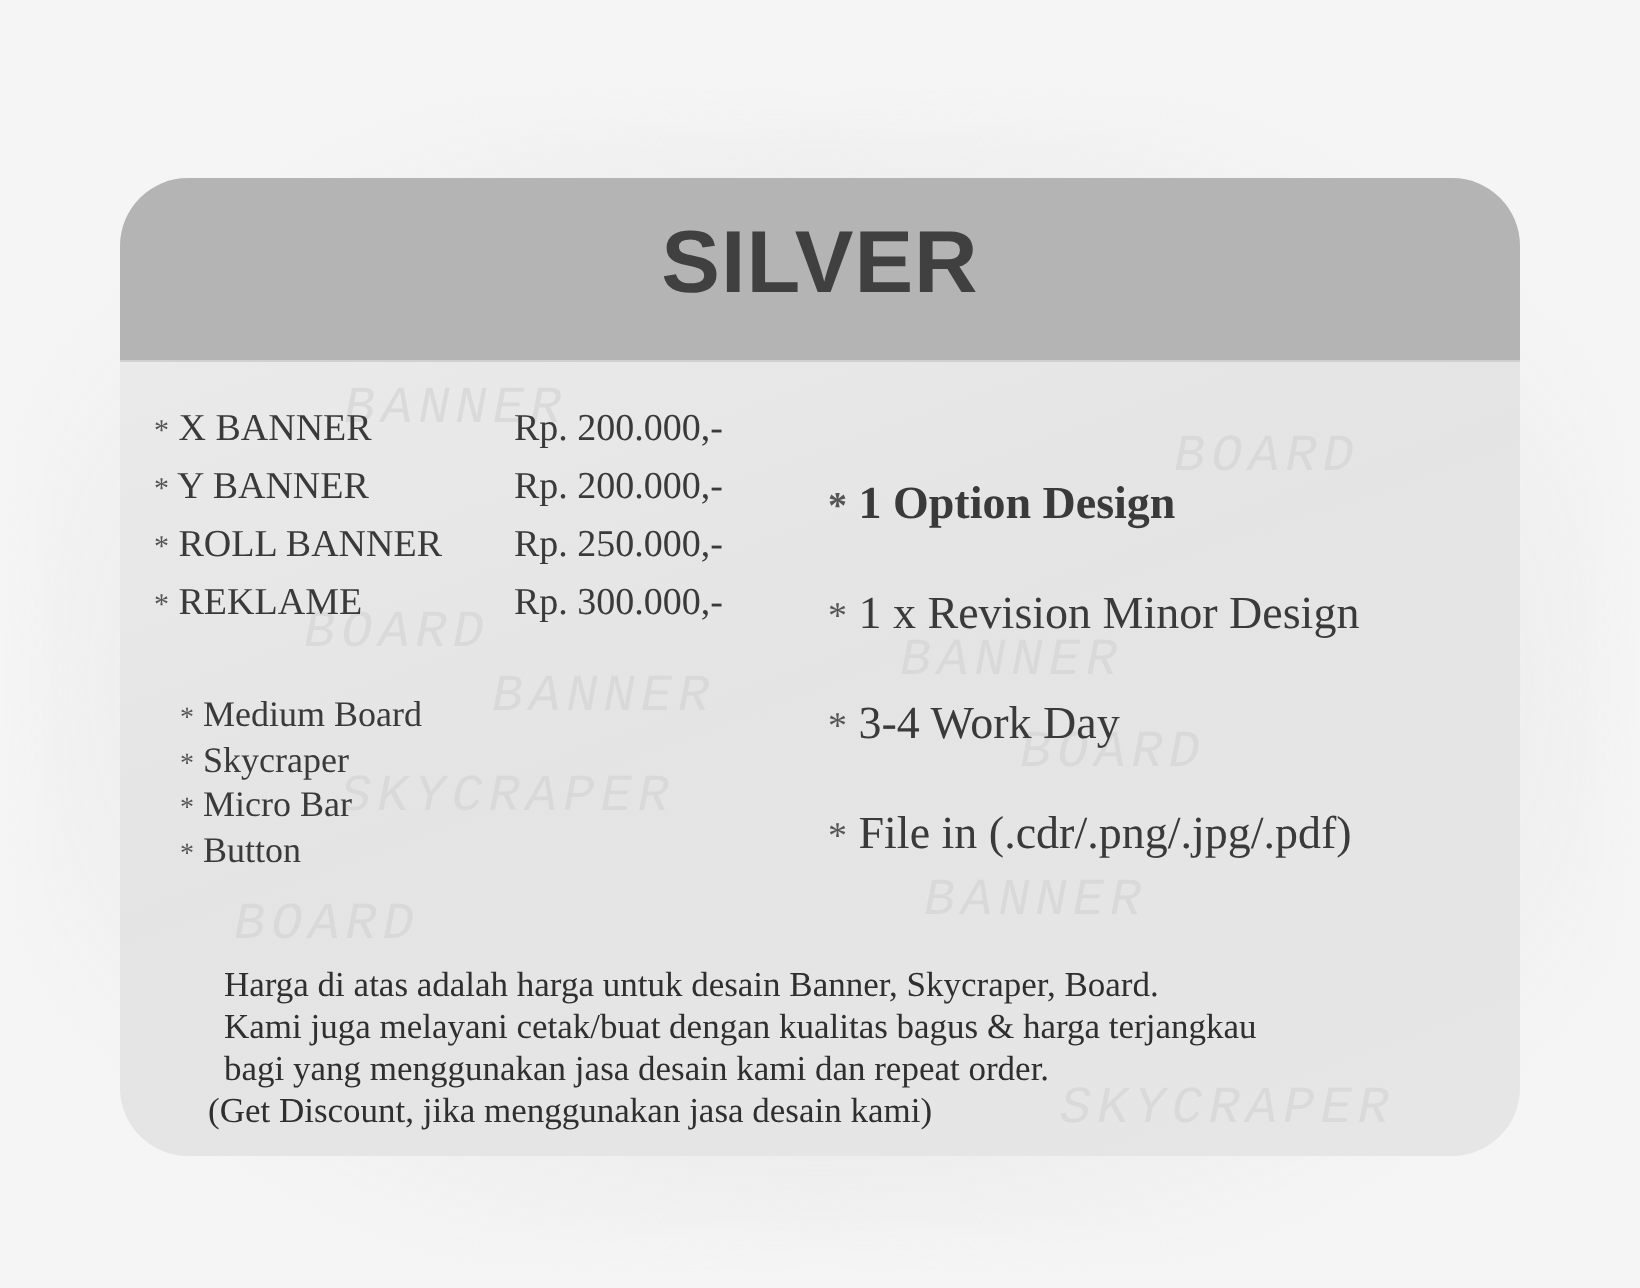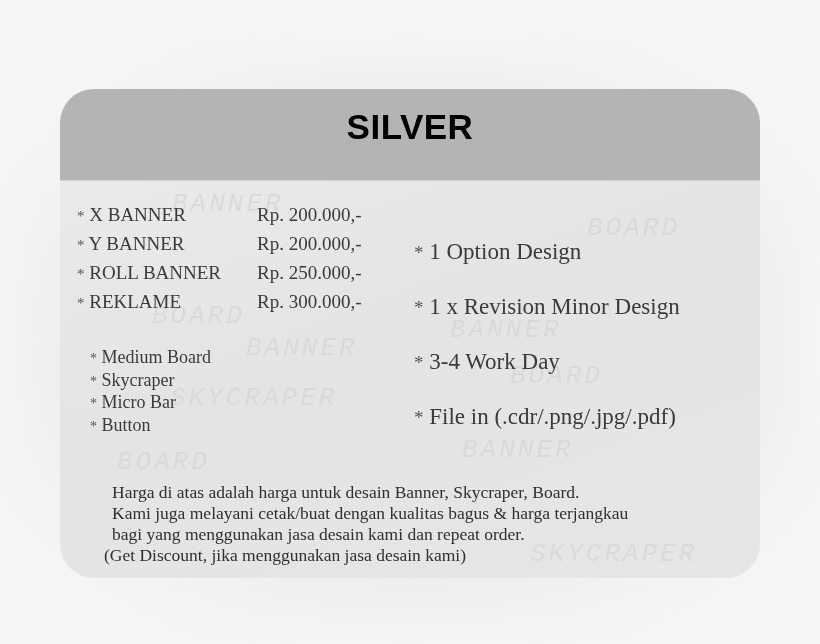--- a/index.html
+++ b/index.html
@@ -22,23 +22,23 @@
       background: linear-gradient(160deg, #ececec 0%, #e4e4e4 50%, #e6e6e6 100%);
       overflow: hidden;
     }
     .header {
       position: absolute; left: 0; top: 0; width: 700px; height: 91px;
       background: #b4b4b4;
       border-bottom: 1px solid #d0d0d0;
     }
     .header-title {
       position: absolute; left: 0; width: 100%; top: 18px;
-      text-align: center; color: #000000;
+      text-align: center; color: #404040;
       font-family: "Liberation Sans", "DejaVu Sans", sans-serif;
-      font-weight: bold; font-size: 35px; letter-spacing: 0.5px;
+      font-weight: bold; font-size: 44px; letter-spacing: 0.5px;
     }
     .wm {
       position: absolute; color: #d6d6d6;
       font-family: Liberation Mono, monospace; font-style: italic;
       font-size: 26px; letter-spacing: 3px; opacity: 0.75;
       white-space: nowrap;
     }
     .price-row {
       position: absolute; left: 17px; height: 24px;
       font-size: 19px; color: #3a3a3a; white-space: nowrap;
@@ -112,21 +112,21 @@
   </div>
   <div class="sub-item" style="top:303px;">
     <span class="star">*</span>
     <span>Micro Bar</span>
   </div>
   <div class="sub-item" style="top:326px;">
     <span class="star">*</span>
     <span>Button</span>
   </div>
 
-  <div class="fac-item" style="top:150px;">
+  <div class="fac-item" style="top:150px;font-weight:bold;">
     <span class="star">*</span>
     <span>1 Option Design</span>
   </div>
   <div class="fac-item" style="top:205px;text-align:right;">
     <span class="star">*</span>
     <span>1 x Revision Minor Design</span>
   </div>
   <div class="fac-item" style="top:260px;">
     <span class="star">*</span>
     <span>3-4 Work Day</span>

